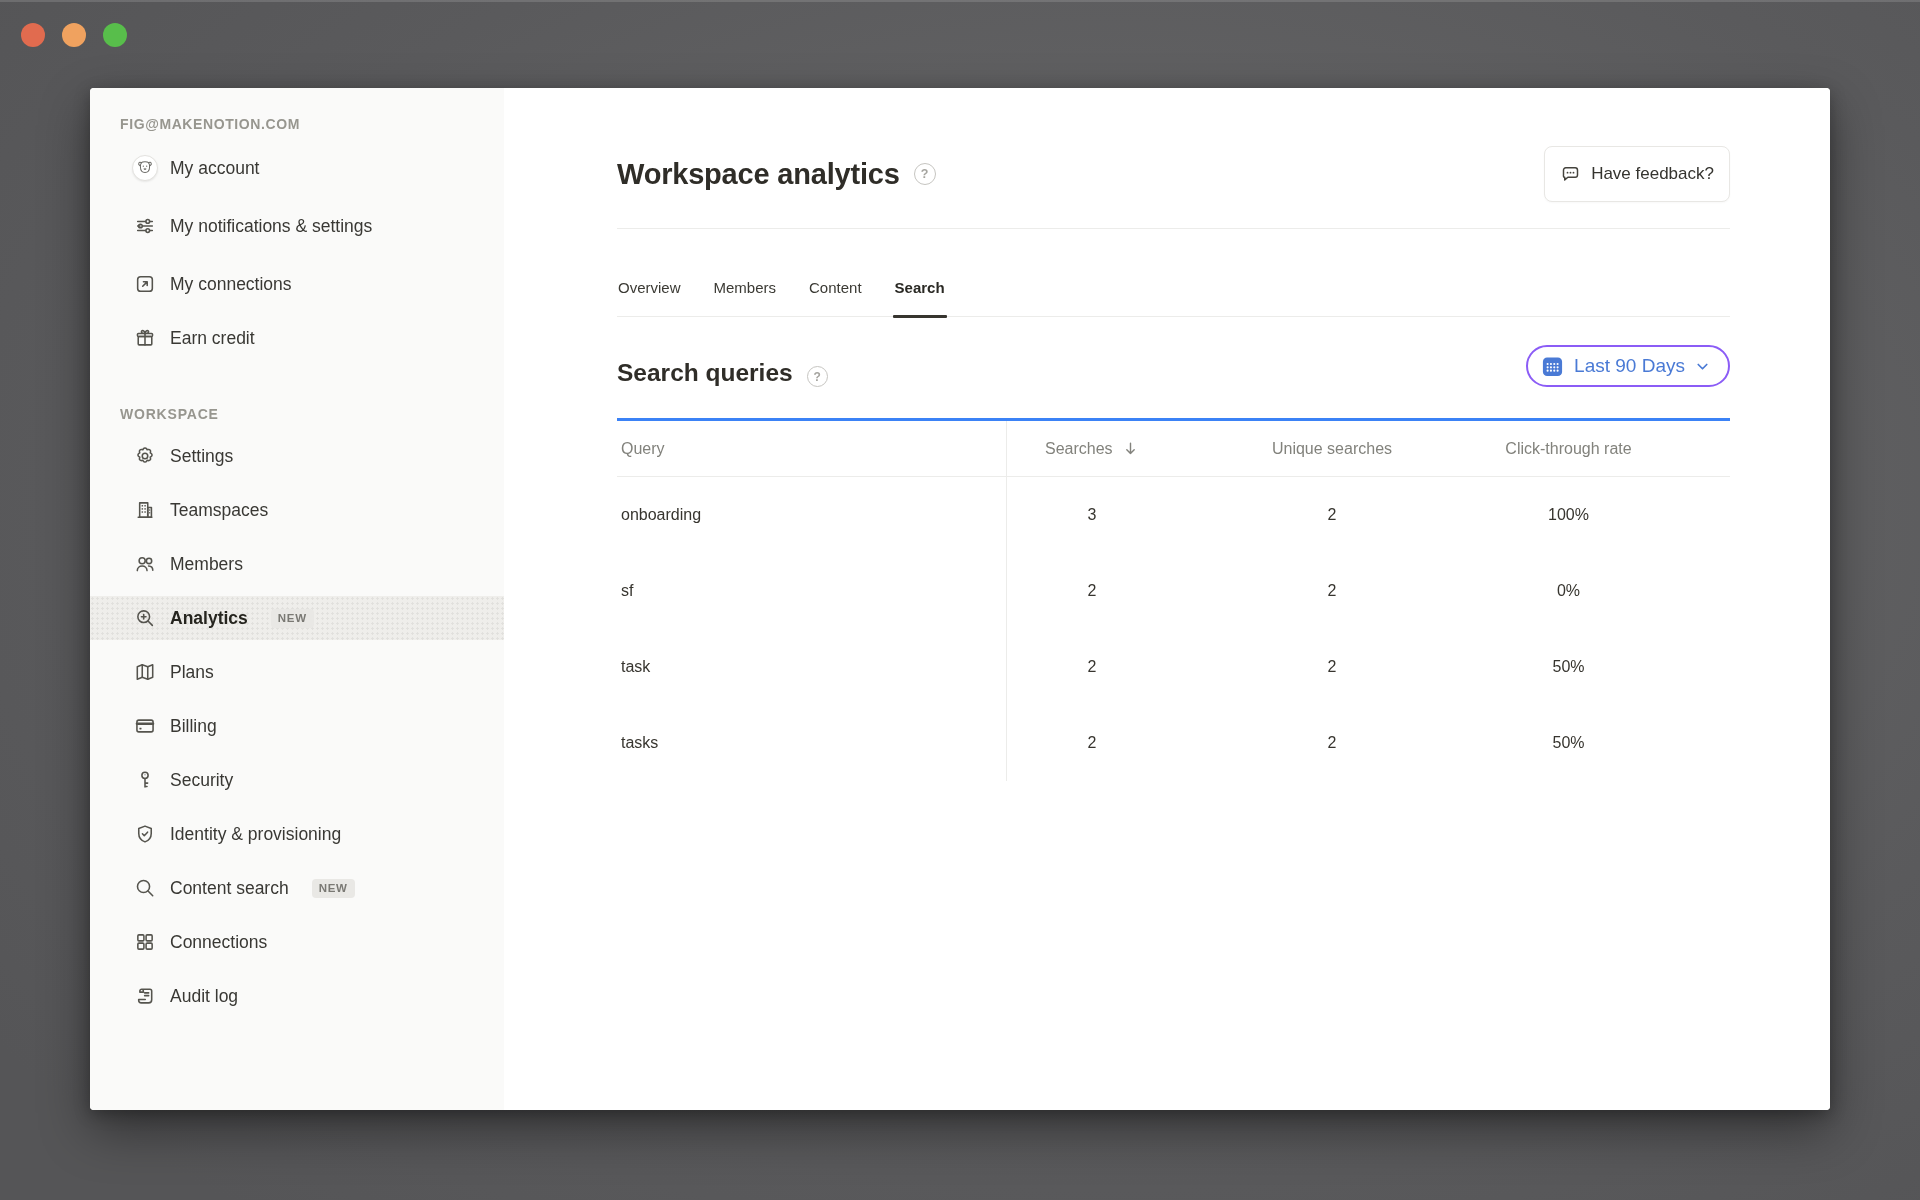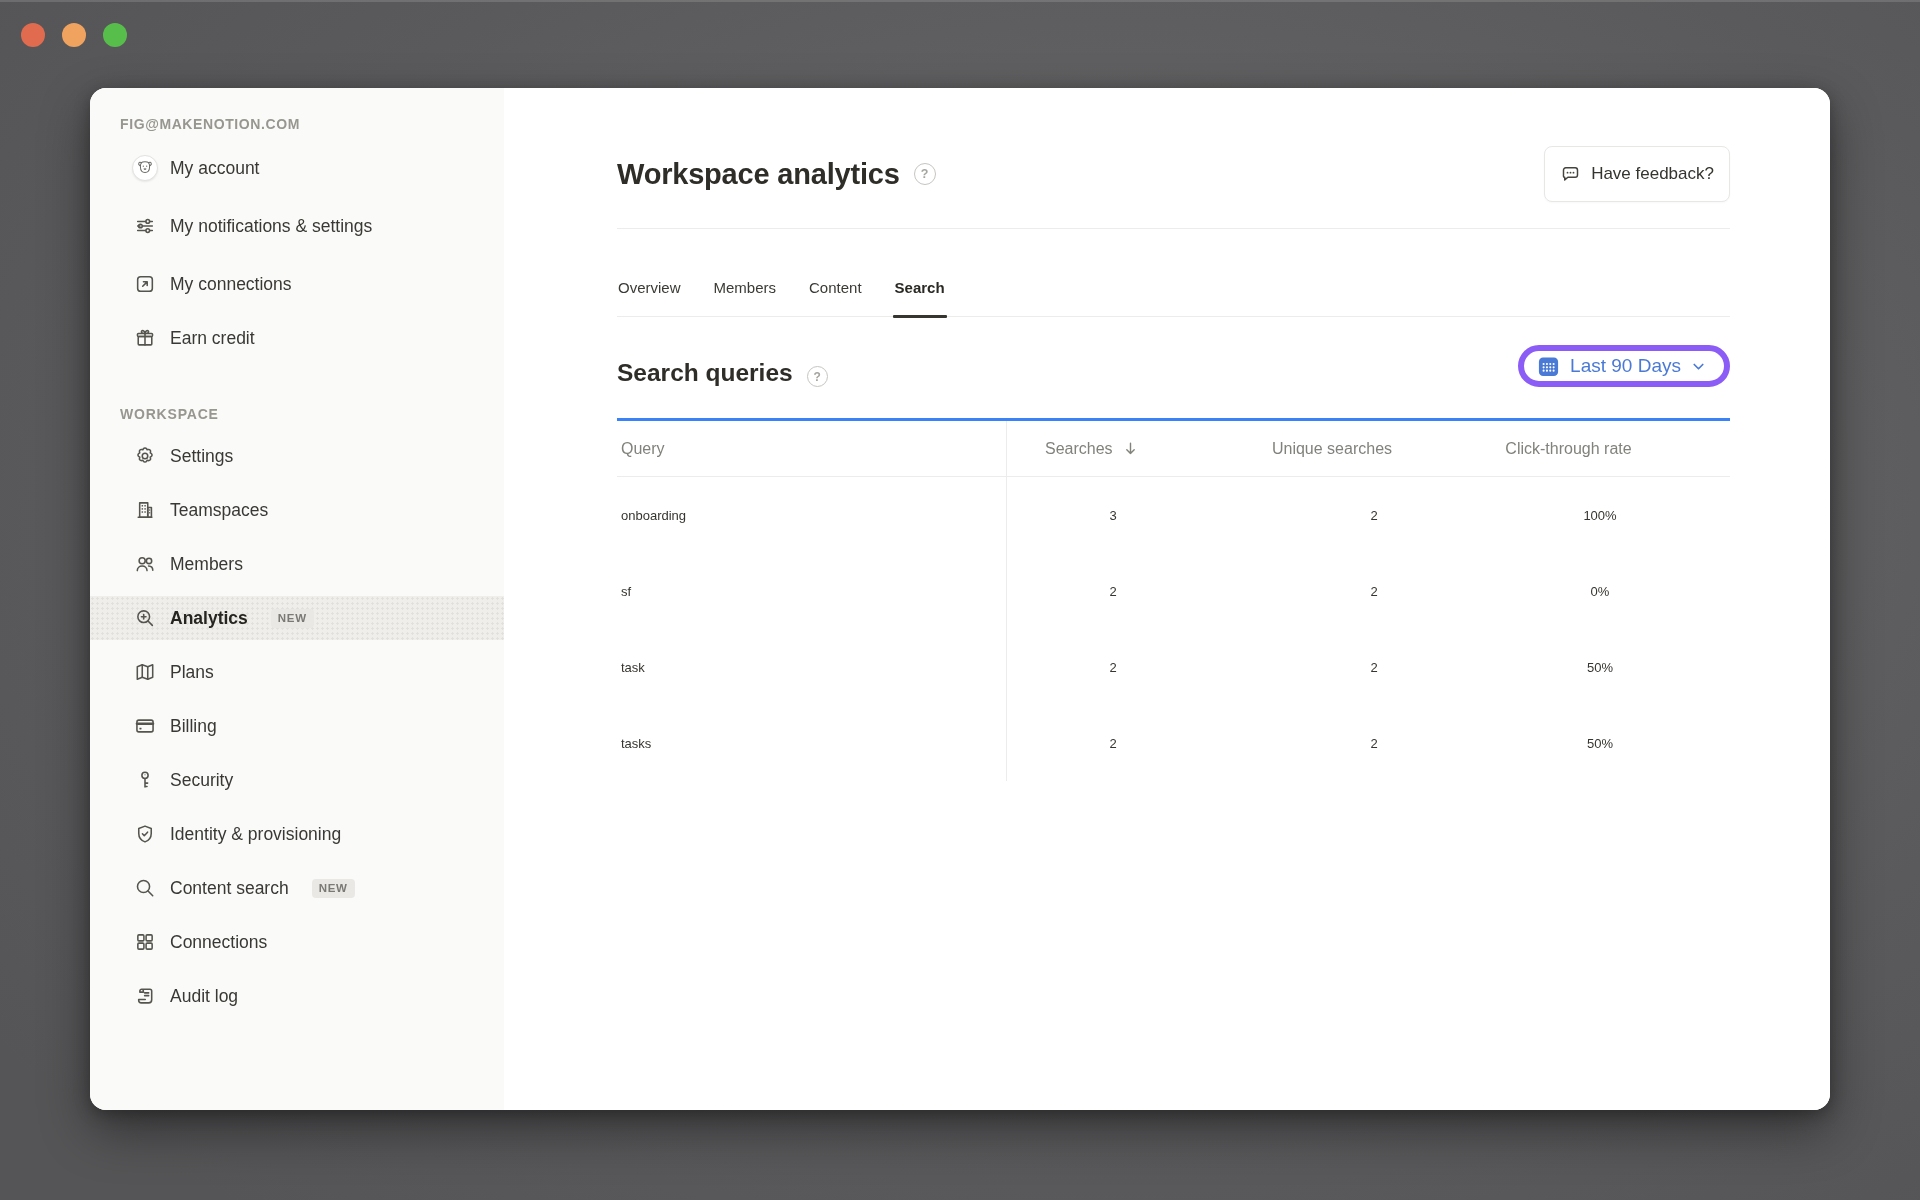--- a/index.html
+++ b/index.html
@@ -12,21 +12,21 @@
     position:relative;width:1920px;height:1200px;
     background:radial-gradient(ellipse 1400px 900px at 58% 42%, #6b6b6c 0%, #5a5a5c 70%, #555557 100%);
   }
   .desktop::before{content:"";position:absolute;top:0;left:0;right:0;height:2px;background:rgba(255,255,255,.14);}
   
   .traffic{position:absolute;top:23px;left:21px;display:flex;gap:17px;}
   .tl{width:24px;height:24px;border-radius:50%;}
   
   .window{
     position:absolute;left:90px;top:88px;width:1740px;height:1022px;
-    background:#ffffff;border-radius:16px;overflow:hidden;display:flex;
+    background:#ffffff;border-radius:4px;overflow:hidden;display:flex;
     box-shadow:0 20px 50px rgba(0,0,0,.42), 0 4px 16px rgba(0,0,0,.28);
   }
   
   .sidebar{width:414px;flex:0 0 414px;background:#fafaf9;height:100%;box-sizing:border-box;padding-top:28px;}
   .sb-header{
     padding-left:30px;font-size:14px;font-weight:600;letter-spacing:.6px;
     color:#97968f;margin-bottom:14px;
   }
   .sb-section{
     padding-left:30px;font-size:14px;font-weight:600;letter-spacing:.8px;
@@ -83,32 +83,32 @@
   }
   .tab.active{font-weight:600;color:#2a2924;}
   .tab.active::after{
     content:"";position:absolute;left:-1px;right:-1px;bottom:-1.5px;height:2.5px;background:#37352f;border-radius:1px;
   }
   .section-row{display:flex;align-items:flex-end;margin-top:28px;height:42px;}
   .section-title{font-size:24.5px;font-weight:700;color:#2f2d28;margin:0;}
   .section-row .help{width:21px;height:21px;font-size:12px;}
   .date-pill{
     margin-left:auto;display:flex;align-items:center;gap:9px;height:42px;padding:0 17px 0 12px;
-    border:6px solid #8b5cf6;border-radius:21px;background:#fff;cursor:pointer;
+    border:2px solid #8b5cf6;border-radius:21px;background:#fff;cursor:pointer;
     font-family:inherit;font-size:19px;font-weight:500;color:#4a7ad5;margin-top:12px;
   }
   .date-pill svg{display:block;}
   
   .table{margin-top:31px;}
   .trow{display:grid;grid-template-columns:390px 170px 310px 1fr;align-items:center;}
   .thead{
     border-top:3px solid #3b82f6;border-bottom:1px solid #ececea;height:55px;
     color:#82827c;font-size:16px;
   }
-  .tbody .trow{height:76px;color:#37352f;font-size:13px;gap:21px;}
+  .tbody .trow{height:76px;color:#37352f;font-size:16px;}
   .c-query{padding-left:4px;text-align:left;align-self:stretch;display:flex;align-items:center;border-right:1px solid #ececea;}
   .c-num{text-align:center;}
   .c-ctr{text-align:center;padding-right:80px;}
   .sort-arrow{margin-left:5px;vertical-align:-3px;color:#82827c;}
 </style>
 </head>
 <body>
 
 <div class="desktop">
 

